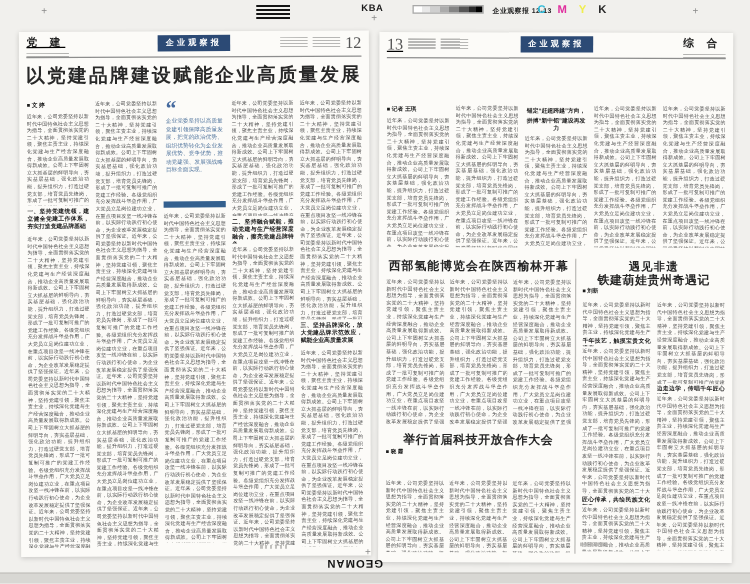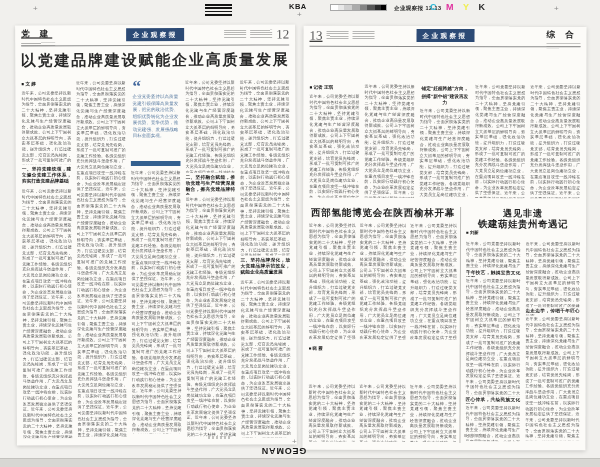--- a/index.html
+++ b/index.html
@@ -209,20 +209,21 @@
         </div>
         <div class="col">
           <span class="fill" style="height:66px;">近年来，公司党委坚持以新时代中国特色社会主义思想为指导，全面贯彻落实党的二十大精神，坚持党建引领，聚焦主责主业，持续深化党建与生产经营深度融合，推动企业高质量发展取得新成效。公司上下牢固树立大抓基层的鲜明导向，夯实基层基础，强化政治功能，提升组织力，打造过硬党支部，培育党员先锋岗，形成了一批可复制可推广的党建工作经验。各级党组织充分发挥战斗堡垒作用，广大党员立足岗位建功立业，在重点项目攻坚一线冲锋在前，以实际行动践行初心使命，为企业改革发展稳定提供了坚强保证。</span>
           <div class="subhead" style="height:7px; margin:1px 0;">边走边学，传唱千年匠心故事</div>
           <span class="fill" style="height:124px;">近年来，公司党委坚持以新时代中国特色社会主义思想为指导，全面贯彻落实党的二十大精神，坚持党建引领，聚焦主责主业，持续深化党建与生产经营深度融合，推动企业高质量发展取得新成效。公司上下牢固树立大抓基层的鲜明导向，夯实基层基础，强化政治功能，提升组织力，打造过硬党支部，培育党员先锋岗，形成了一批可复制可推广的党建工作经验。各级党组织充分发挥战斗堡垒作用，广大党员立足岗位建功立业，在重点项目攻坚一线冲锋在前，以实际行动践行初心使命，为企业改革发展稳定提供了坚强保证。近年来，公司党委坚持以新时代中国特色社会主义思想为指导，全面贯彻落实党的二十大精神，坚持党建引领，聚焦主责主业，持续深化党建与生产经营深度融合，推动企业高质量发展取得新成效。公司上下牢固树立大抓基层的鲜明导向，夯实基层基础，强化政治功能，提升组织力，打造过硬党支部，培育党员先锋岗，形成了一批可复制可推广的党建工作经验。各级党组织充分发挥战斗堡垒作用，广大党员立足岗位建功立业，在重点项目攻坚一线冲锋在前，以实际行动践行初心使命，为企业改革发展稳定提供了坚强保证。</span>
         </div>
       </div>
     </div>
 
     <div class="zone" style="left:6px; top:320px; width:148px; height:98px;">
+      <div class="art-hl pm-hl">举行首届科技开放合作大会</div>
       <div class="byline-sm">■ 晓 霞</div>
       <div class="cols" style="left:0; right:0; top:38px; height:58px; gap:4px;">
         <div class="col">
           <span class="fill" style="height:58px;">近年来，公司党委坚持以新时代中国特色社会主义思想为指导，全面贯彻落实党的二十大精神，坚持党建引领，聚焦主责主业，持续深化党建与生产经营深度融合，推动企业高质量发展取得新成效。公司上下牢固树立大抓基层的鲜明导向，夯实基层基础，强化政治功能，提升组织力，打造过硬党支部，培育党员先锋岗，形成了一批可复制可推广的党建工作经验。各级党组织充分发挥战斗堡垒作用，广大党员立足岗位建功立业，在重点项目攻坚一线冲锋在前，以实际行动践行初心使命，为企业改革发展稳定提供了坚强保证。</span>
         </div>
         <div class="col">
           <span class="fill" style="height:58px;">近年来，公司党委坚持以新时代中国特色社会主义思想为指导，全面贯彻落实党的二十大精神，坚持党建引领，聚焦主责主业，持续深化党建与生产经营深度融合，推动企业高质量发展取得新成效。公司上下牢固树立大抓基层的鲜明导向，夯实基层基础，强化政治功能，提升组织力，打造过硬党支部，培育党员先锋岗，形成了一批可复制可推广的党建工作经验。各级党组织充分发挥战斗堡垒作用，广大党员立足岗位建功立业，在重点项目攻坚一线冲锋在前，以实际行动践行初心使命，为企业改革发展稳定提供了坚强保证。</span>
         </div>
         <div class="col">
           <span class="fill" style="height:58px;">近年来，公司党委坚持以新时代中国特色社会主义思想为指导，全面贯彻落实党的二十大精神，坚持党建引领，聚焦主责主业，持续深化党建与生产经营深度融合，推动企业高质量发展取得新成效。公司上下牢固树立大抓基层的鲜明导向，夯实基层基础，强化政治功能，提升组织力，打造过硬党支部，培育党员先锋岗，形成了一批可复制可推广的党建工作经验。各级党组织充分发挥战斗堡垒作用，广大党员立足岗位建功立业，在重点项目攻坚一线冲锋在前，以实际行动践行初心使命，为企业改革发展稳定提供了坚强保证。</span>

